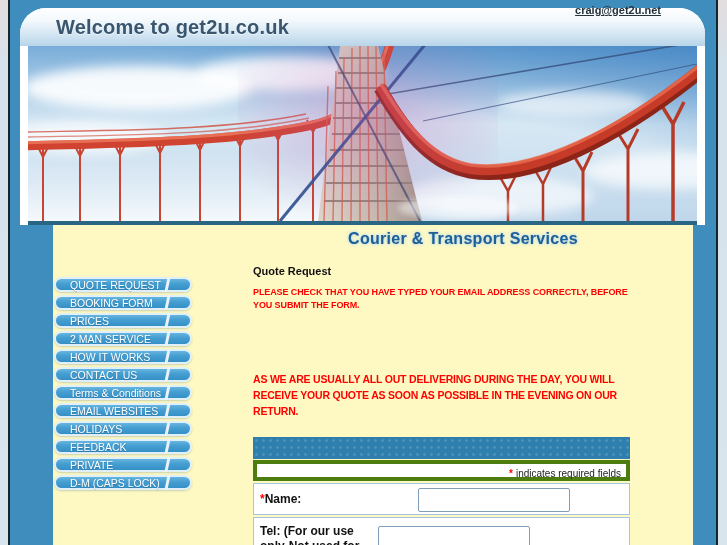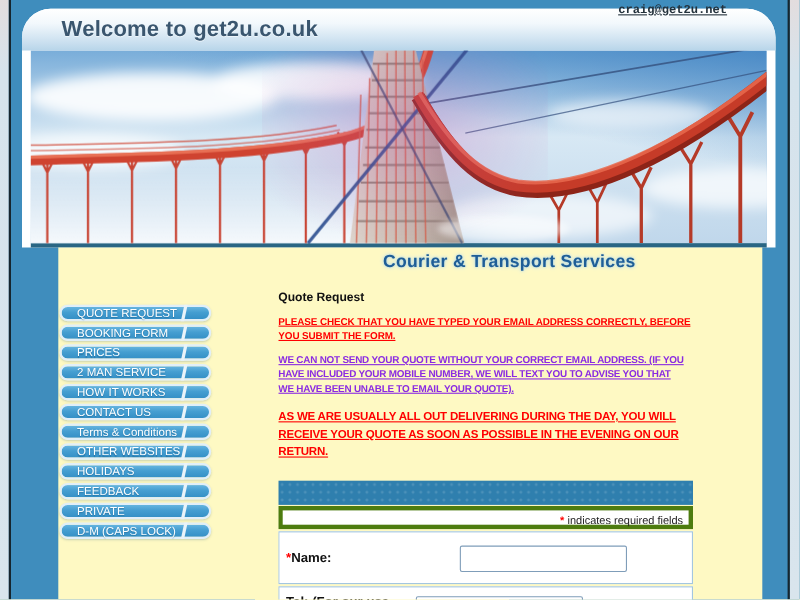--- a/index.html
+++ b/index.html
@@ -14,21 +14,21 @@
   .edge-line.left{left:8px;}
   .edge-line.right{right:9px;}
 
   
   .top-card{position:absolute;left:20px;top:8px;width:685px;height:217px;background:#ffffff;
     border-radius:26px 26px 0 0;}
   .masthead{position:relative;height:38px;border-radius:26px 26px 0 0;
     background:linear-gradient(180deg,#ffffff 0%,#f2f8fc 35%,#c6ddee 85%,#b7d5e9 100%);}
   .site-title{position:absolute;left:36px;top:8px;font-size:20px;font-weight:bold;
     color:#3a566f;letter-spacing:.2px;text-shadow:0 1px 0 rgba(255,255,255,.55);}
-  .email-link{position:absolute;top:-4px;right:44px;font-family:Liberation Mono, monospace;
+  .email-link{position:absolute;top:-4px;right:44px;font-family:Liberation Sans, sans-serif;
     font-size:11px;font-weight:bold;color:#24323c;text-decoration:underline;cursor:pointer;}
   .photo-frame{position:relative;margin:0 8px;height:175px;overflow:hidden;background:#9cc2e2;}
   .photo-frame svg{display:block;}
   .photo-band{margin:0 8px;height:4px;background:#2a6684;}
 
   
   .content-box{position:absolute;left:53px;top:225px;width:640px;height:320px;background:#fef9c3;overflow:hidden;}
   .services-heading{position:absolute;left:190px;top:5px;width:440px;text-align:center;
     font-size:16px;font-weight:bold;color:#1f5e96;letter-spacing:.3px;
     text-shadow:0 0 2px #9ccbe8,0 0 5px #c2e0f2;}
@@ -41,35 +41,35 @@
     box-shadow:0 1px 2px rgba(40,90,120,.25);}
   .nav-btn-label{position:absolute;left:14px;top:50%;transform:translateY(-50%);
     font-size:10.5px;color:#ffffff;white-space:nowrap;text-shadow:0 1px 1px rgba(0,60,100,.35);}
   .nav-btn-cap{position:absolute;right:21px;top:-2px;bottom:-2px;width:3px;
     background:#e9f3f9;transform:skewX(-12deg);}
 
   
   .main-col{position:absolute;left:200px;top:0;width:377px;height:320px;}
   .qr-title{position:absolute;left:0;top:40px;font-size:11px;font-weight:bold;color:#111111;}
   .warn{position:absolute;left:0;width:377px;font-weight:bold;white-space:pre-line;
-    text-decoration:underline;}
+    }
   .warn.p1{top:61px;font-size:9px;line-height:13px;color:#ff0000;letter-spacing:-.1px;}
   .warn.p2{top:96px;font-size:9px;line-height:13px;color:#8a2be2;letter-spacing:-.2px;}
   .warn.p3{top:146px;font-size:10.5px;line-height:16px;color:#ff0000;letter-spacing:-.2px;}
 
   
   .quote-form{position:absolute;left:0;top:212px;width:377px;}
   .form-titlebar{height:22px;background:#2f7fae;
     background-image:radial-gradient(rgba(255,255,255,.14) 1px,transparent 1.6px);
     background-size:7px 7px;}
   .form-note-row{box-sizing:border-box;height:21px;margin-top:1px;border:4px solid #4d7c0f;
     background:#ffffff;text-align:right;padding:4px 5px 0 0;font-size:10px;color:#222222;}
   .form-row{box-sizing:border-box;margin-top:2px;border:1px solid #a3c6e0;background:#ffffff;
     display:flex;align-items:center;}
-  .form-row.name-row{height:48px;gap:40px;}
+  .form-row.name-row{height:32px;gap:40px;}
   .form-row.tel-row{height:60px;align-items:flex-start;}
   .cell-label{box-sizing:border-box;width:124px;padding:4px 2px 4px 6px;
     font-size:12px;font-weight:bold;color:#111111;line-height:15px;}
   .tel-row .cell-label{padding-top:6px;}
   .cell-input{flex:1;padding-top:2px;}
   .tel-row .cell-input{padding-top:8px;}
   .cell-input input{width:152px;height:24px;box-sizing:border-box;border:1px solid #7f9db9;
     border-radius:2px;background:#ffffff;font-size:12px;padding:0 3px;outline:none;}
   .req-star{color:#ff0000;font-weight:bold;}
   .form-note-row .req-star{margin-right:3px;}
@@ -231,21 +231,21 @@
         </a>
       <a class="nav-btn">
           <span class="nav-btn-label">CONTACT US</span>
           <span class="nav-btn-cap"></span>
         </a>
       <a class="nav-btn">
           <span class="nav-btn-label">Terms &amp; Conditions</span>
           <span class="nav-btn-cap"></span>
         </a>
       <a class="nav-btn">
-          <span class="nav-btn-label">OTHER WEBSITES</span>
+          <span class="nav-btn-label">EMAIL WEBSITES</span>
           <span class="nav-btn-cap"></span>
         </a>
       <a class="nav-btn">
           <span class="nav-btn-label">HOLIDAYS</span>
           <span class="nav-btn-cap"></span>
         </a>
       <a class="nav-btn">
           <span class="nav-btn-label">FEEDBACK</span>
           <span class="nav-btn-cap"></span>
         </a>
@@ -256,23 +256,20 @@
       <a class="nav-btn">
           <span class="nav-btn-label">D-M (CAPS LOCK)</span>
           <span class="nav-btn-cap"></span>
         </a>
     </nav>
 
     <div class="main-col">
       <div class="qr-title">Quote Request</div>
       <div class="warn p1">PLEASE CHECK THAT YOU HAVE TYPED YOUR EMAIL ADDRESS CORRECTLY, BEFORE
 YOU SUBMIT THE FORM.</div>
-      <div class="warn p2">WE CAN NOT SEND YOUR QUOTE WITHOUT YOUR CORRECT EMAIL ADDRESS. (IF YOU
-HAVE INCLUDED YOUR MOBILE NUMBER, WE WILL TEXT YOU TO ADVISE YOU THAT
-WE HAVE BEEN UNABLE TO EMAIL YOUR QUOTE).</div>
       <div class="warn p3">AS WE ARE USUALLY ALL OUT DELIVERING DURING THE DAY, YOU WILL
 RECEIVE YOUR QUOTE AS SOON AS POSSIBLE IN THE EVENING ON OUR
 RETURN.</div>
 
       <div class="quote-form">
         <div class="form-titlebar"></div>
         <div class="form-note-row"><span class="req-star">*</span><span>indicates required fields</span></div>
         <div class="form-row name-row">
           <div class="cell-label"><span class="req-star">*</span><span>Name:</span></div>
           <div class="cell-input"><input type="text" value="" style=""></div>

